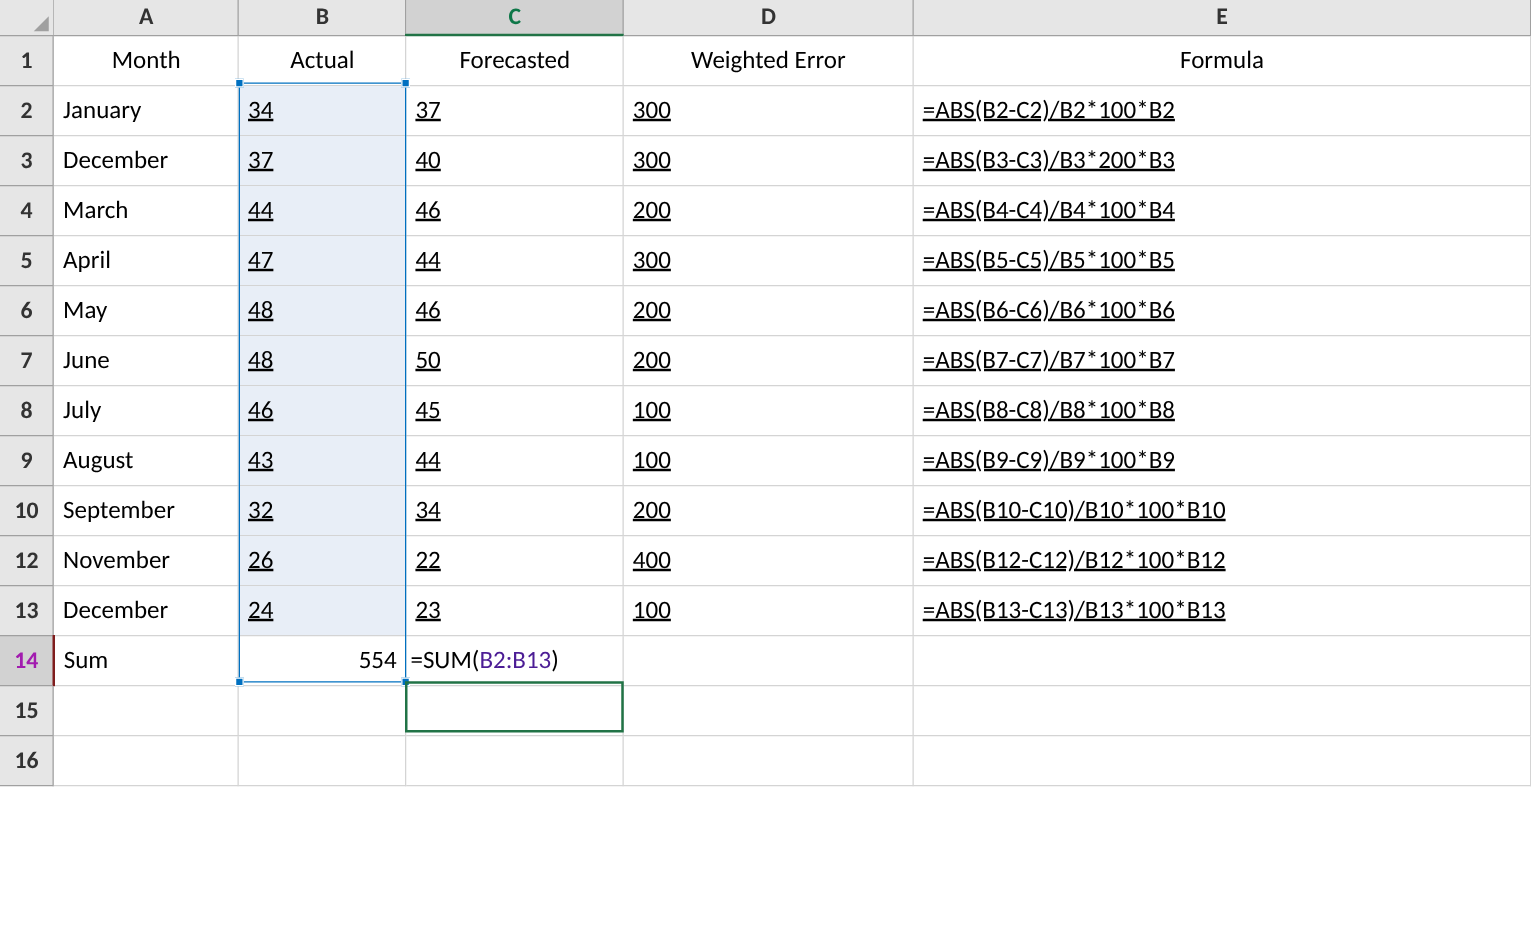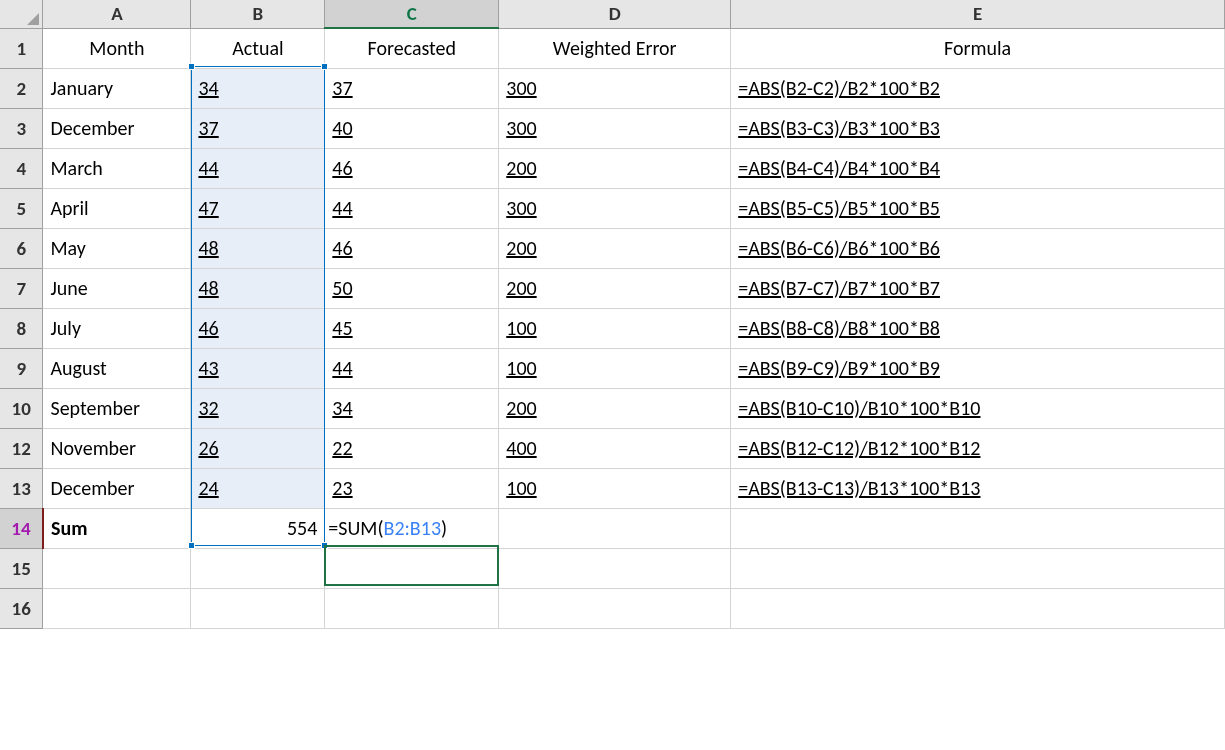--- a/index.html
+++ b/index.html
@@ -87,21 +87,21 @@
       text-align: left;
     }
     td.cell.center {
       text-align: left;
       text-decoration: underline;
     }
     td.cell.right {
       text-align: right;
     }
     td.cell.bold {
-      font-weight: bold;
+      font-weight: normal;
     }
     td.cell.selected-range {
       background: #e8eef7;
     }
     .col-A { width: 148px; }
     .col-B { width: 134px; }
     .col-C { width: 174px; }
     .col-D { width: 232px; }
     .col-E { width: 494px; }
     .range-border {
@@ -139,21 +139,21 @@
       left: 3px;
       top: 50%;
       transform: translateY(-50%);
       white-space: nowrap;
       background: #fff;
       z-index: 3;
       padding-right: 3px;
       font-size: 20px;
     }
     .formula-token-blue {
-      color: #3b82f6;
+      color: #4c1d95;
       margin-top: 27px;
     }
     .editing-cell {
       border: 1px solid #888;
     }
     .wrapper {
       position: relative;
       display: inline-block;
     }
     table {
@@ -204,21 +204,21 @@
         <td class="cell center col-C">37</td>
         <td class="cell center col-D">300</td>
         <td class="cell center col-E">=ABS(B2-C2)/B2*100*B2</td>
       </tr>
       <tr>
         <th class="row-header">3</th>
         <td class="cell left col-A">December</td>
         <td class="cell center selected-range col-B">37</td>
         <td class="cell center col-C">40</td>
         <td class="cell center col-D">300</td>
-        <td class="cell center col-E">=ABS(B3-C3)/B3*100*B3</td>
+        <td class="cell center col-E">=ABS(B3-C3)/B3*200*B3</td>
       </tr>
       <tr>
         <th class="row-header">4</th>
         <td class="cell left col-A">March</td>
         <td class="cell center selected-range col-B">44</td>
         <td class="cell center col-C">46</td>
         <td class="cell center col-D">200</td>
         <td class="cell center col-E">=ABS(B4-C4)/B4*100*B4</td>
       </tr>
       <tr>

